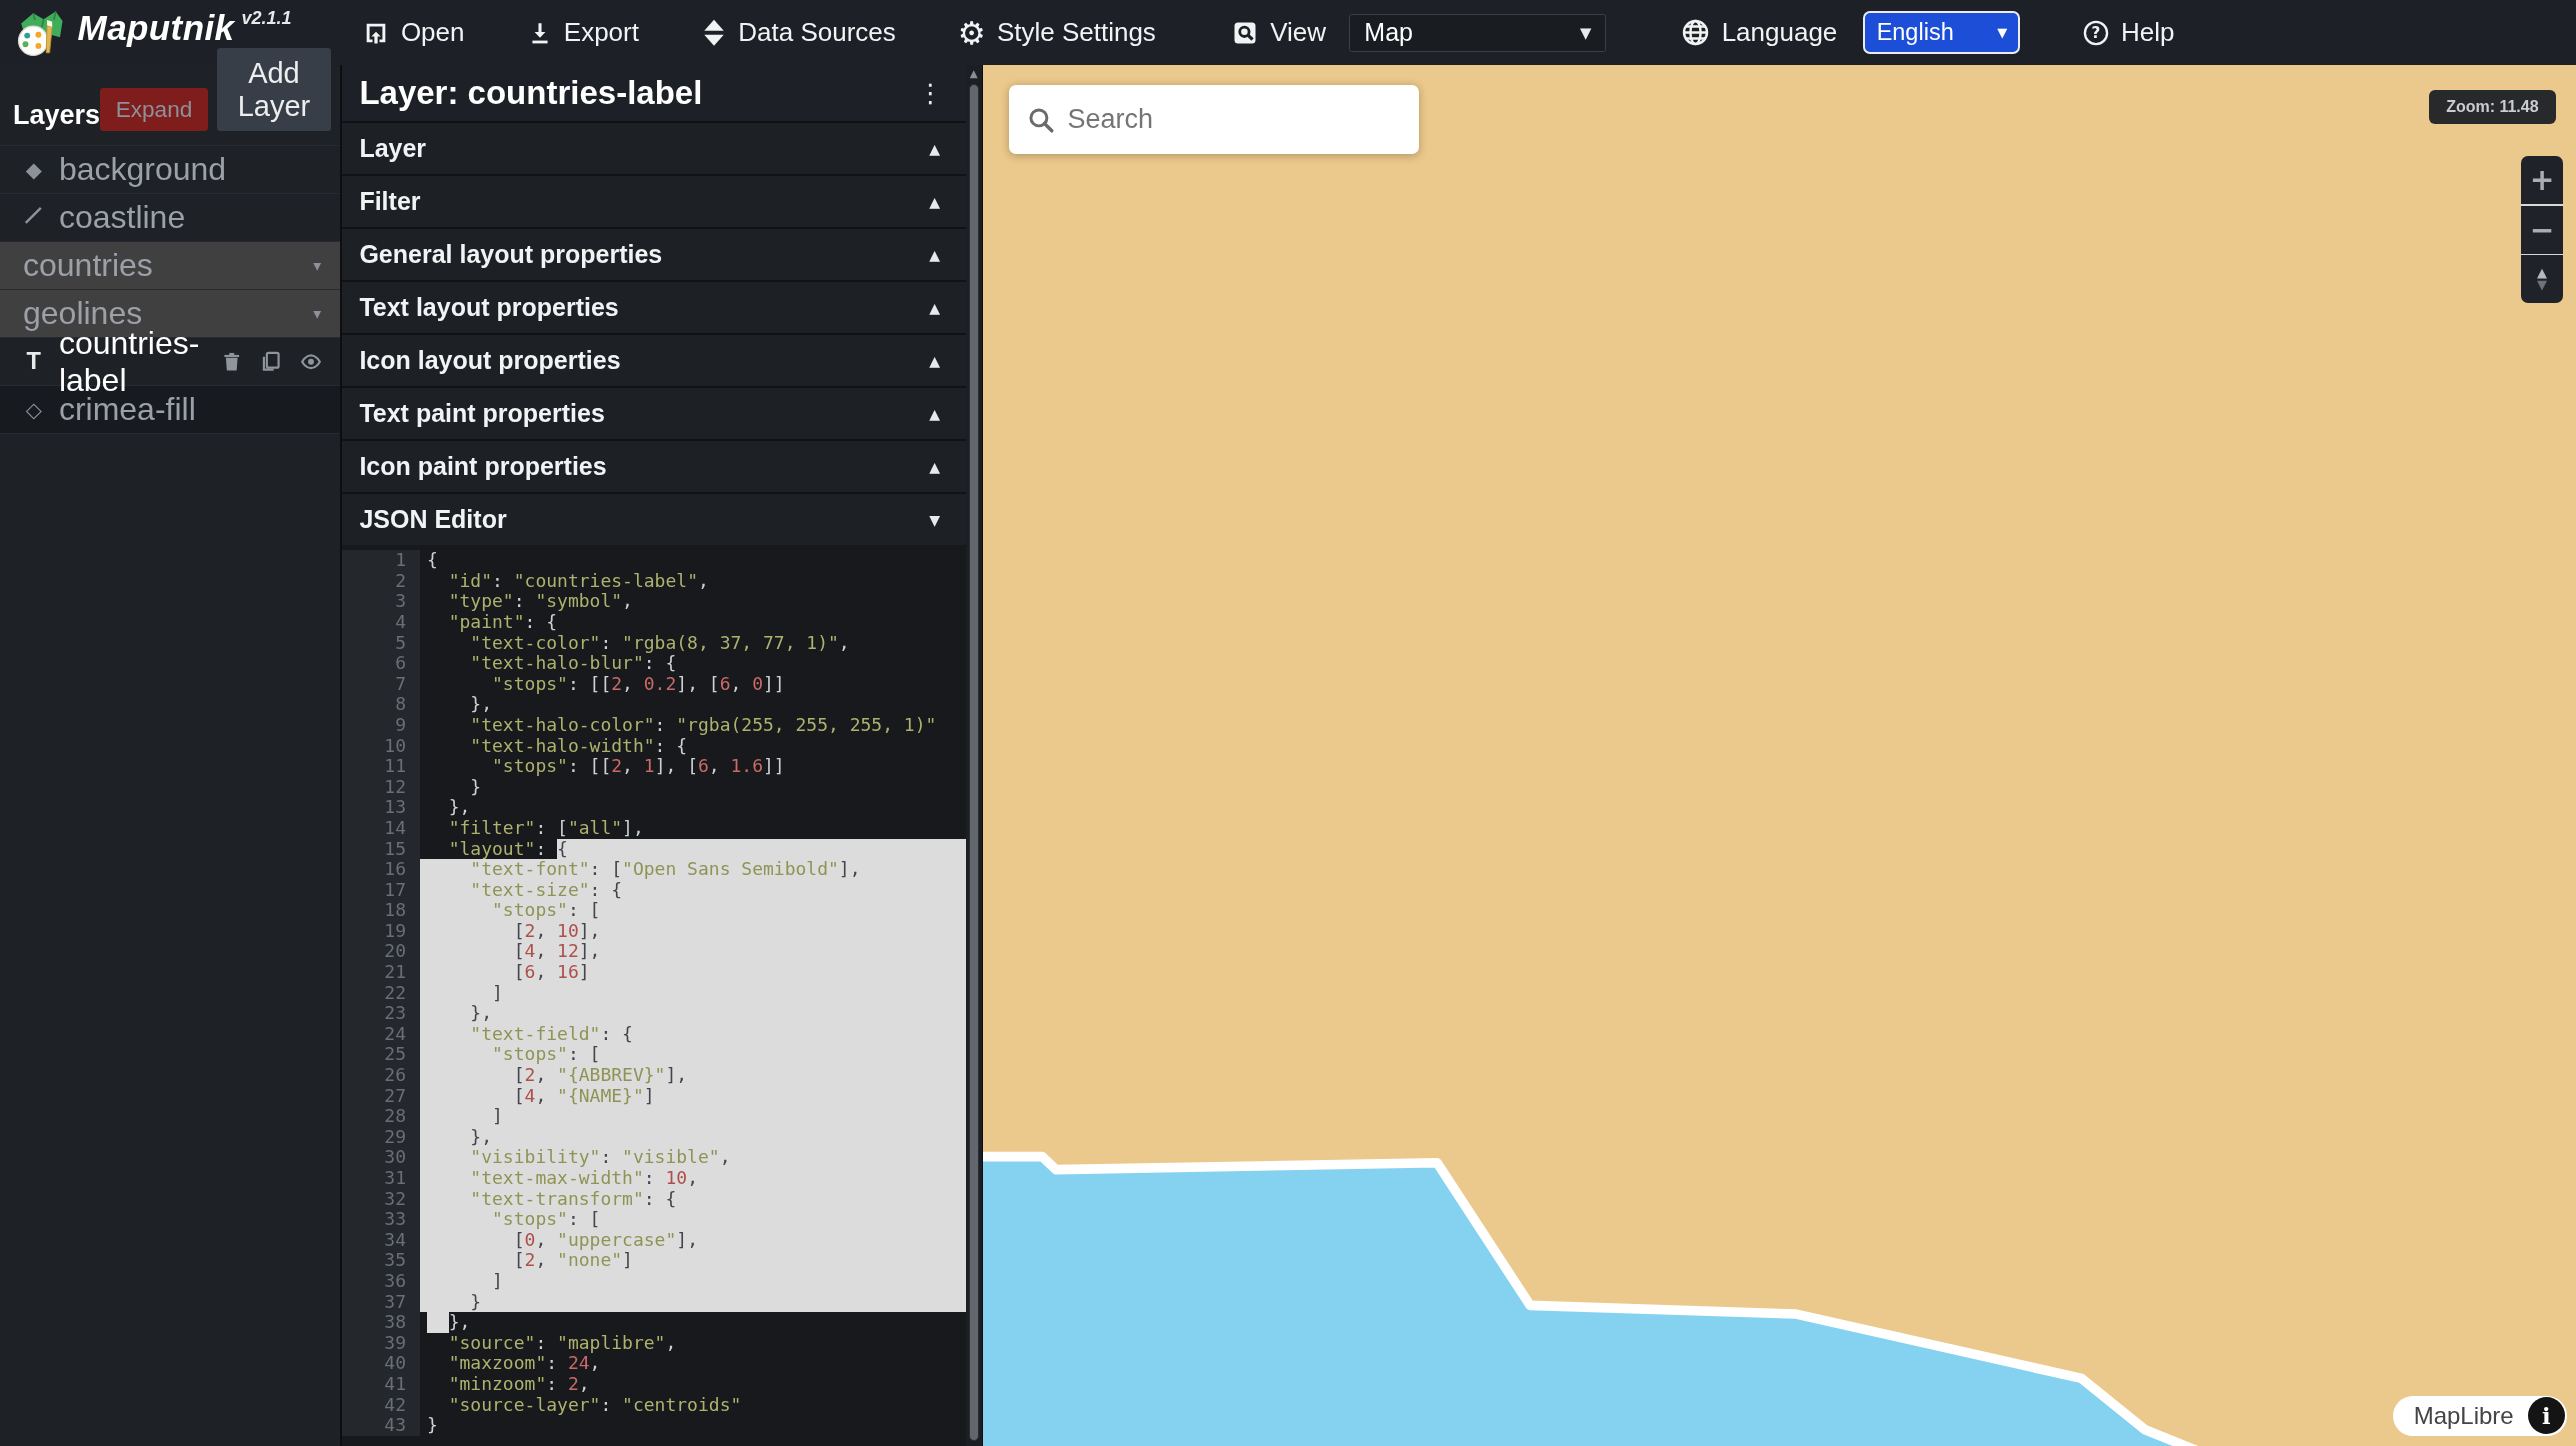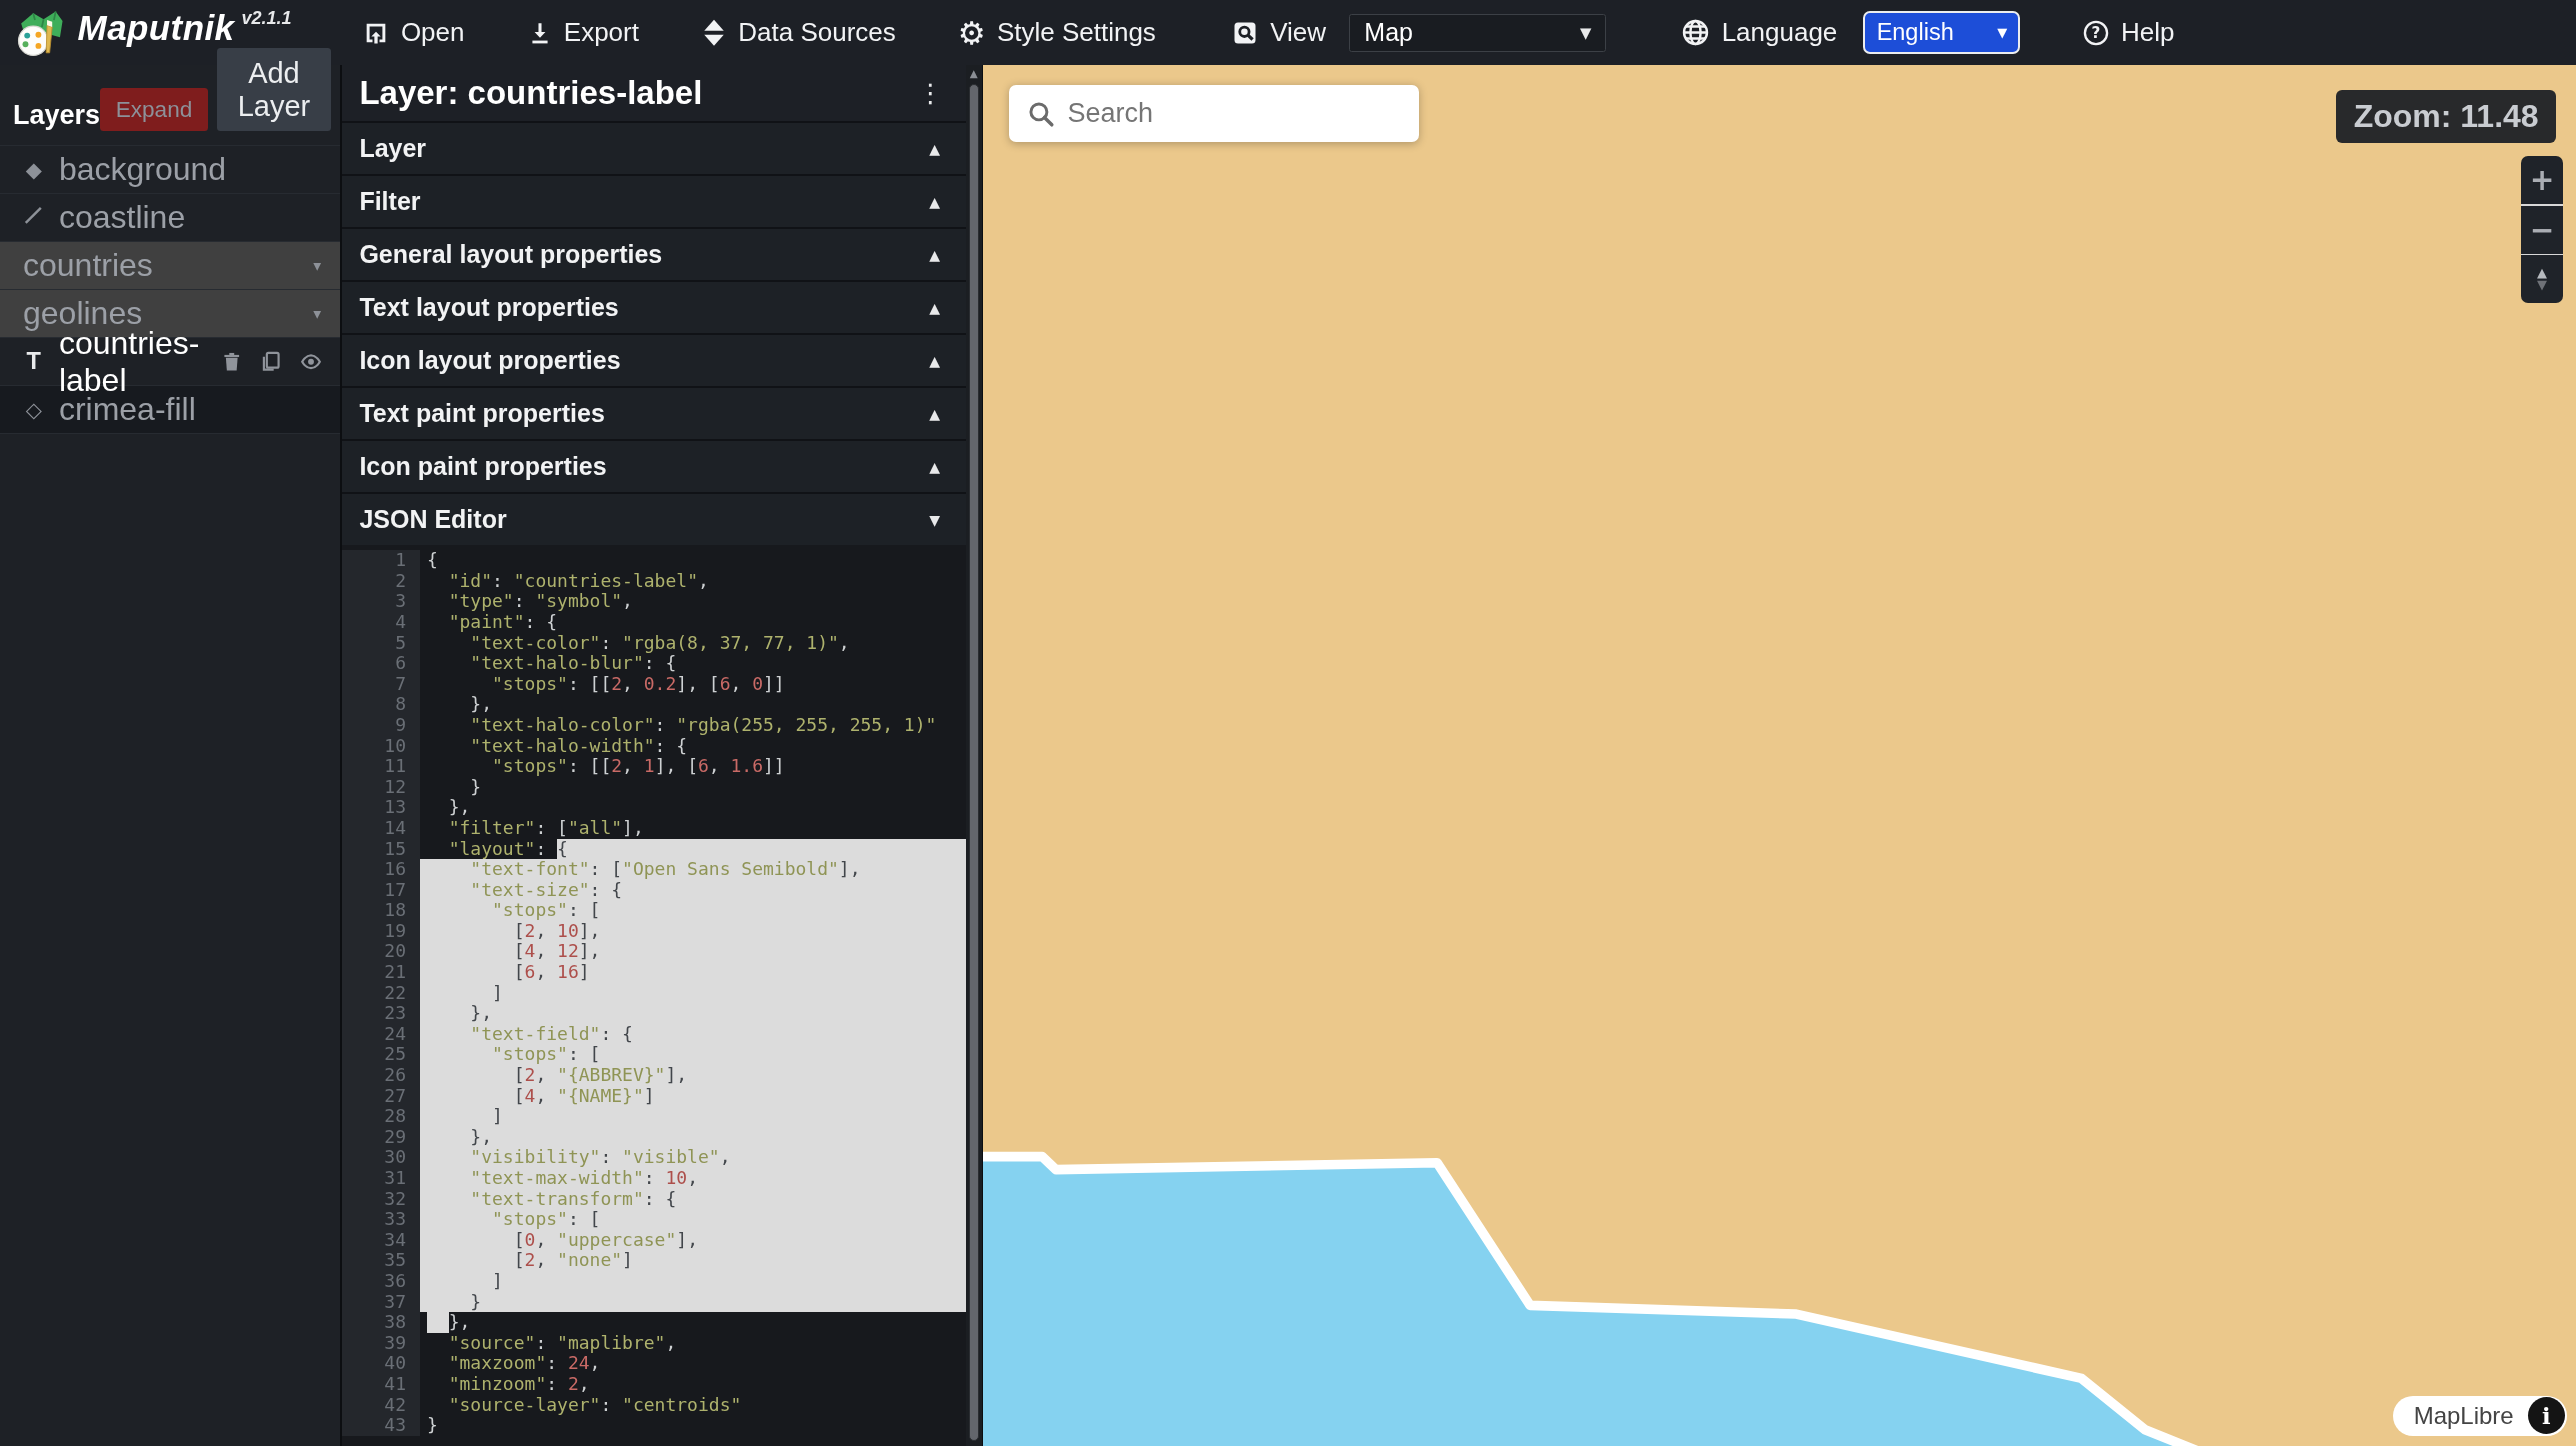--- a/index.html
+++ b/index.html
@@ -93,28 +93,28 @@
   
   .vscroll { width:16.5px; background:#1b1e22; position:relative; border-right:1.7px solid #0c0e11; }
   .vscroll .arr { position:absolute; top:1.7px; left:0; width:100%; text-align:center;
     color:#8a8e94; font-size:10.4px; }
   .vthumb { position:absolute; top:19px; bottom:5.2px; left:2.6px; width:10.4px; background:#63666c;
     border-radius:6px; border:0.9px solid #2a2d31; cursor:pointer; }
 
   
   .map { flex:1; position:relative; overflow:hidden; }
   .map-canvas { position:absolute; inset:0; }
-  .searchbox { position:absolute; left:26px; top:20px; width:410px; height:57px; background:#fff;
+  .searchbox { position:absolute; left:26px; top:20px; width:410px; height:69px; background:#fff;
     border-radius:7px; box-shadow:0 1.7px 8.7px rgba(0,0,0,.25); display:flex; align-items:center; }
   .searchbox svg { margin:0 12px 0 17.4px; flex:none; }
   .searchbox input { border:none; outline:none; font-size:27px; color:#333; flex:1; height:100%;
     background:transparent; font-family:inherit; }
   .searchbox input::placeholder { color:#757575; }
   .zoom-badge { position:absolute; top:25px; right:20px; background:rgba(29,33,38,.95);
-    color:#c9ccd1; font-size:32px; font-weight:bold; padding:7.8px 17.4px; border-radius:6px;text-align:center; }
+    color:#c9ccd1; font-size:16px; font-weight:bold; padding:7.8px 17.4px; border-radius:6px;text-align:center; }
   .mapctl { position:absolute; top:91px; right:13px; width:42px; background:#1f2329;
     border-radius:7px; overflow:hidden; }
   .mapctl .mbtn { height:48px; display:flex; align-items:center; justify-content:center;
     color:#aaadb3; font-size:29.5px; font-weight:bold; cursor:pointer; }
   .mapctl .sep { height:1.7px; background:#d8d8d8; }
   .pitch { display:flex; flex-direction:column; line-height:12px; font-size:13px; }
   .pitch .up { color:#b6babf; }
   .pitch .dn { color:#6f7278; }
   .attrib { position:absolute; right:8.7px; bottom:10.4px; height:40px; background:#fff;
     border-radius:20px; display:flex; align-items:center; padding:0 2.6px 0 21px; }

